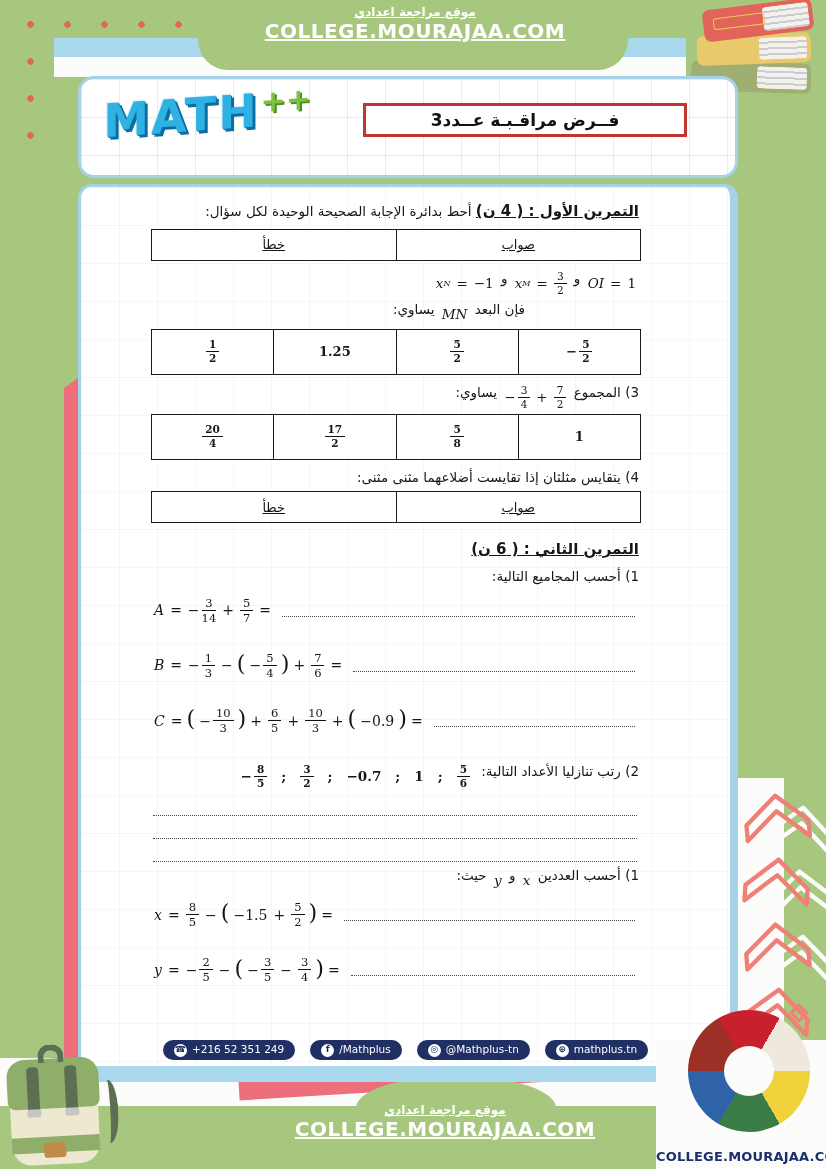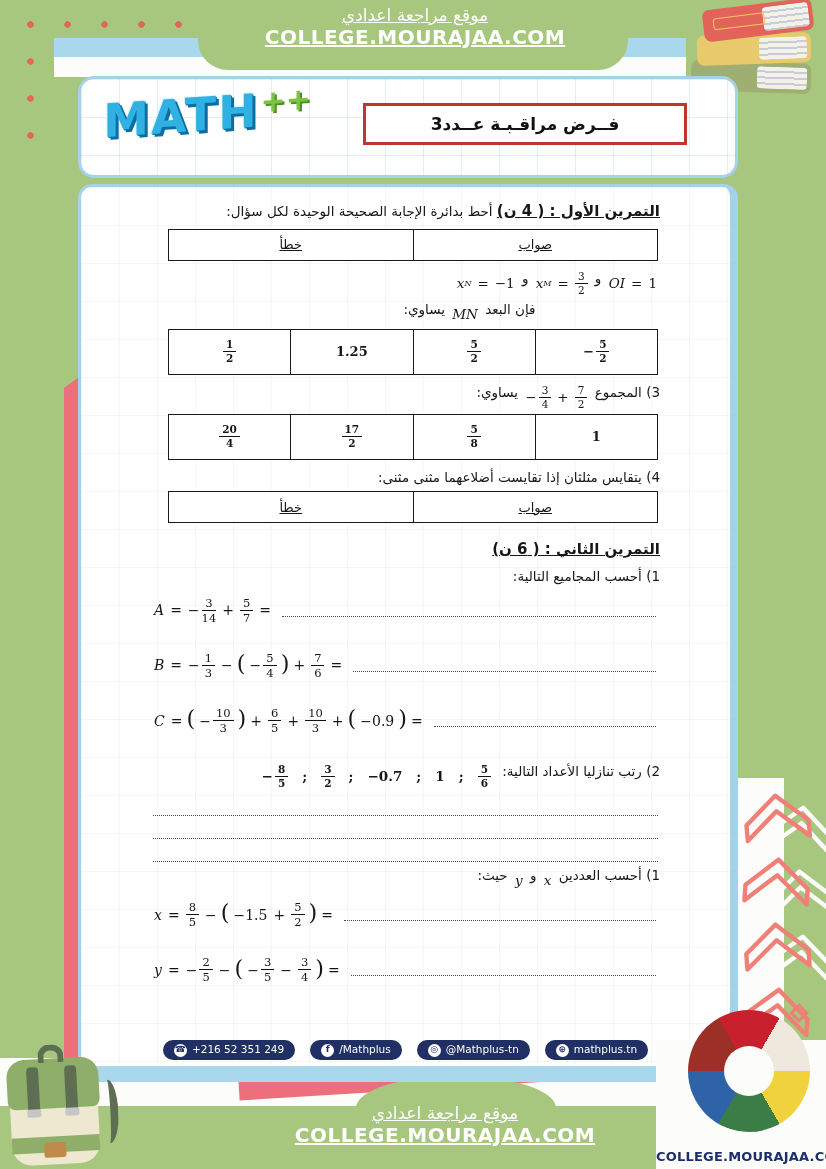--- a/index.html
+++ b/index.html
@@ -17,21 +17,21 @@
   .green-col-left{position:absolute;left:0;top:0;width:54px;height:148px;background:#a6c77d;z-index:2;}
   .green-patch-right{position:absolute;left:686px;top:0;width:140px;height:80px;background:#a6c77d;z-index:2;}
   .dots{position:absolute;z-index:3;background-image:radial-gradient(circle,#e0685a 3px,transparent 3.5px);
         background-size:37px 37px;background-position:12px 6px;}
   .dots-top{left:0;top:0;width:652px;height:57px;}
   .dots-left{left:0;top:0;width:54px;height:148px;}
   .header-blob{position:absolute;left:198px;top:-14px;width:430px;height:84px;background:#a6c77d;
                border-radius:0 0 30px 30px;z-index:4;}
   .banner{position:absolute;text-align:center;color:#fff;z-index:5;}
   .top-banner{left:200px;top:5px;width:430px;}
-  .banner .l1{font-size:17px;font-weight:normal;text-decoration:underline;}
+  .banner .l1{font-size:12px;font-weight:bold;text-decoration:underline;}
   .banner .l2{font-size:20px;font-weight:bold;text-decoration:underline;letter-spacing:.5px;}
   .bottom-banner{left:230px;top:1103px;width:430px;}
   
   .pink-strip{position:absolute;left:64px;top:372px;width:22px;height:710px;background:#ec6f7b;
               clip-path:polygon(0 16px,100% 0,100% 100%,0 100%);z-index:4;}
   .pink-wedge{position:absolute;left:238px;top:1046px;width:410px;height:42px;background:#ec6f7b;
               transform:rotate(-3.5deg);z-index:4;}
   .white-band-right{position:absolute;left:738px;top:778px;width:46px;height:268px;background:#fcfdfb;z-index:4;}
   .chev{position:absolute;width:74px;height:58px;z-index:5;}
   
@@ -39,26 +39,26 @@
     background-image:linear-gradient(rgba(130,175,215,.22) 1px,transparent 1px),
                      linear-gradient(90deg,rgba(130,175,215,.22) 1px,transparent 1px);
     background-size:38px 38px;}
   .header-card{position:absolute;left:78px;top:76px;width:660px;height:102px;border:3px solid #a4d2e8;
                border-radius:16px;z-index:5;}
   .math-logo{position:absolute;left:22px;top:8px;transform:rotate(-4deg) skewX(-4deg);
              font-weight:bold;font-size:46px;color:#2fb1e3;letter-spacing:2px;
              text-shadow:3px 3px 0 #0c6da3,1px 1px 0 #0c6da3,-1px -1px 1px #d6f2ff;}
   .math-logo .plus{color:#7dc242;font-size:30px;vertical-align:14px;letter-spacing:0;
              text-shadow:2px 2px 0 #4e8f1e;margin-left:2px;}
-  .exam-title-box{position:absolute;right:48px;top:24px;width:324px;height:42px;border:3.5px solid #c13530;
+  .exam-title-box{position:absolute;right:48px;top:24px;width:324px;height:34px;border:3.5px solid #c13530;
              background:#fff;display:flex;align-items:center;justify-content:center;
              font-size:17px;font-weight:bold;color:#111;}
   .sheet{position:absolute;left:78px;top:184px;width:660px;height:898px;border:3px solid #a4d2e8;
          border-right-width:8px;border-bottom:16px solid #a9d8ec;border-radius:14px 14px 10px 10px;
-         padding:14px 70px 0 70px;z-index:5;background-color:#fff;
+         padding:14px 91px 0 70px;z-index:5;background-color:#fff;
          background-image:linear-gradient(rgba(130,175,215,.10) 1px,transparent 1px),
                           linear-gradient(90deg,rgba(130,175,215,.10) 1px,transparent 1px);
          background-size:38px 38px;}
   
   .line{direction:rtl;text-align:right;font-size:13.5px;line-height:1.45;margin:4px 0;}
   .head{margin:0 0 6px;}
   .sec-title{font-weight:bold;text-decoration:underline;font-size:15px;}
   .block{margin:16px 0 6px;}
   .center-ind{text-align:center;padding-left:128px;margin:2px 0 4px;}
   .math{direction:ltr;display:inline-flex;align-items:center;vertical-align:-5px;

